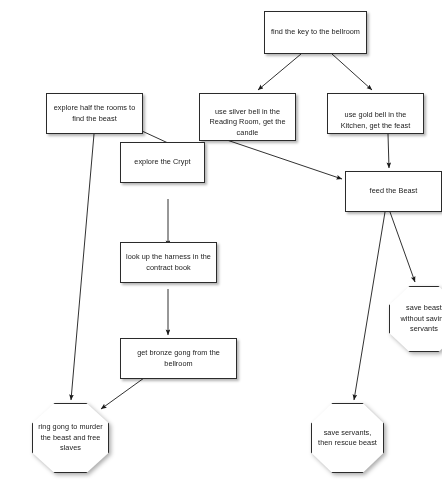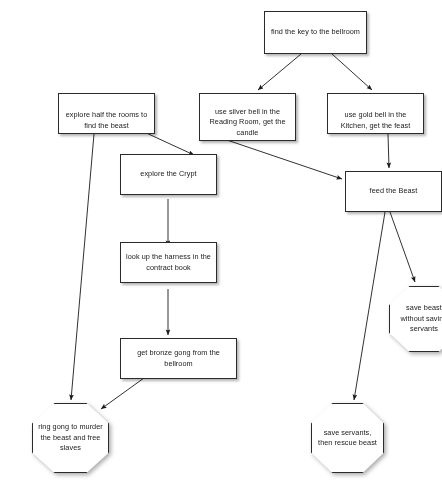--- a/index.html
+++ b/index.html
@@ -91,30 +91,30 @@
         <line x1="120" y1="378" x2="77" y2="409" stroke="#1a1a1a" stroke-width="0.9" marker-end="url(#arrowhead)"></line>
         <line x1="366" y1="212" x2="391" y2="282" stroke="#1a1a1a" stroke-width="0.9" marker-end="url(#arrowhead)"></line>
         <line x1="361" y1="212" x2="330" y2="400" stroke="#1a1a1a" stroke-width="0.9" marker-end="url(#arrowhead)"></line>
       </g>
   </svg>
 
   <div id="node-layer">
       <div class="node box" style="left: 240px; top: 11px; width: 103px; height: 43px;">
         <span>find the key to the bellroom</span>
       </div>
-      <div class="node box" style="left: 34px; top: 93px; width: 97px; height: 41px; align-items: flex-end;">
+      <div class="node box" style="left: 22px; top: 93px; width: 97px; height: 41px;">
         <span>explore half the rooms to find the beast</span>
       </div>
       <div class="node box" style="left: 175px; top: 93px; width: 97px; height: 48px; align-items: flex-end;">
         <span>use silver bell in the Reading Room, get the candle</span>
       </div>
       <div class="node box" style="left: 303px; top: 93px; width: 97px; height: 41px; align-items: flex-end;">
         <span>use gold bell in the Kitchen, get the feast</span>
       </div>
-      <div class="node box" style="left: 96px; top: 154px; width: 97px; height: 41px;">
+      <div class="node box" style="left: 96px; top: 142px; width: 85px; height: 41px;">
         <span>explore the Crypt</span>
       </div>
       <div class="node box" style="left: 321px; top: 171px; width: 97px; height: 41px;">
         <span>feed the Beast</span>
       </div>
       <div class="node box" style="left: 96px; top: 242px; width: 97px; height: 41px;">
         <span>look up the harness in the contract book</span>
       </div>
       <div class="node box" style="left: 96px; top: 338px; width: 117px; height: 41px;">
         <span>get bronze gong from the bellroom</span>

